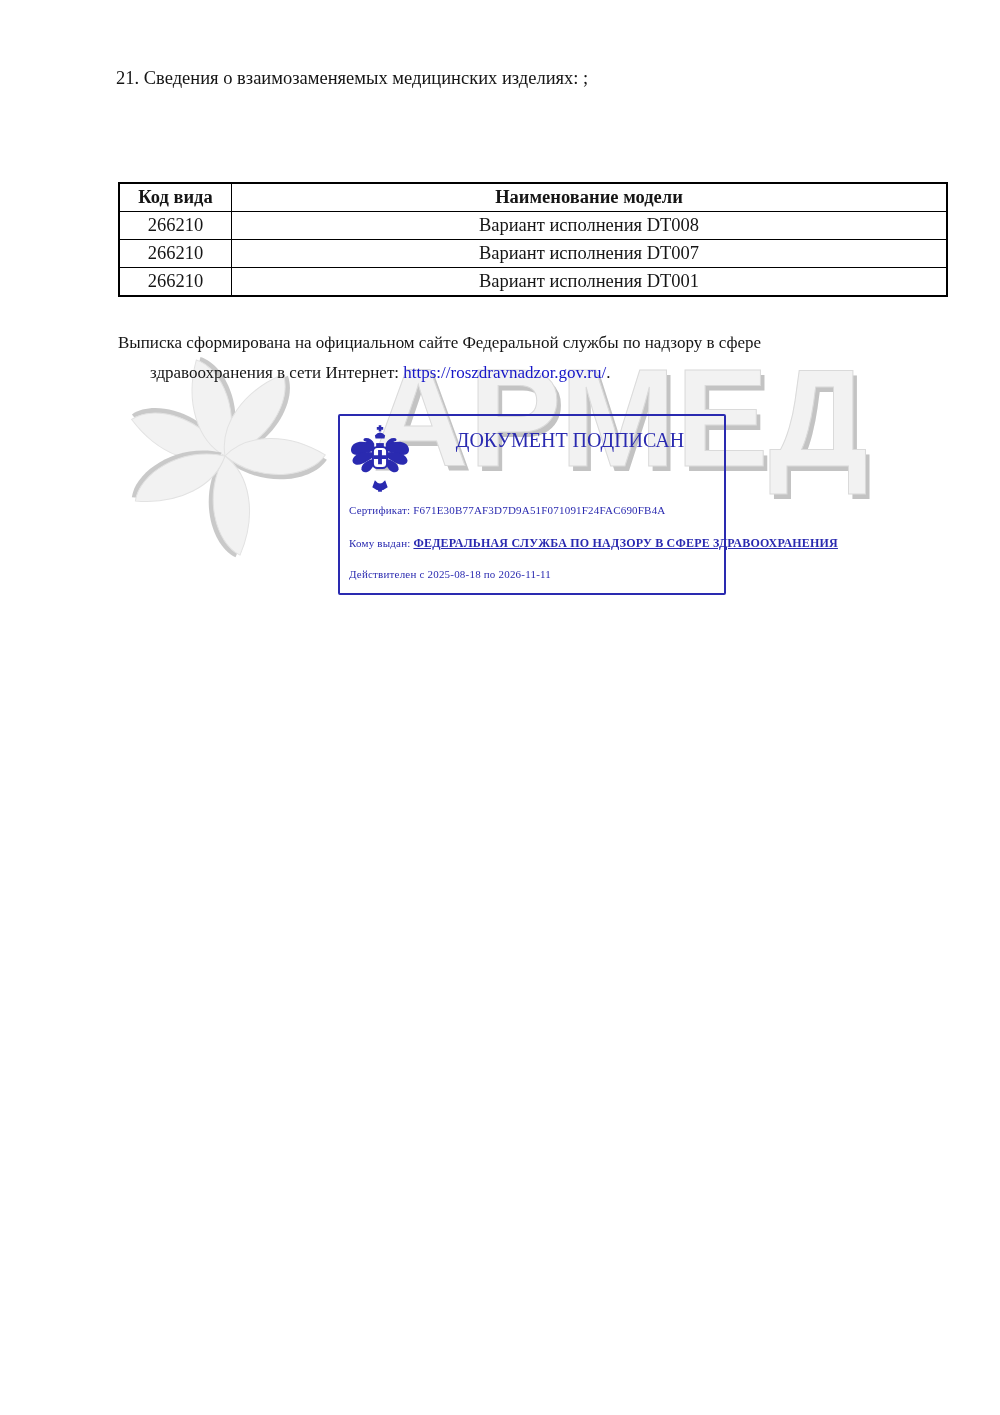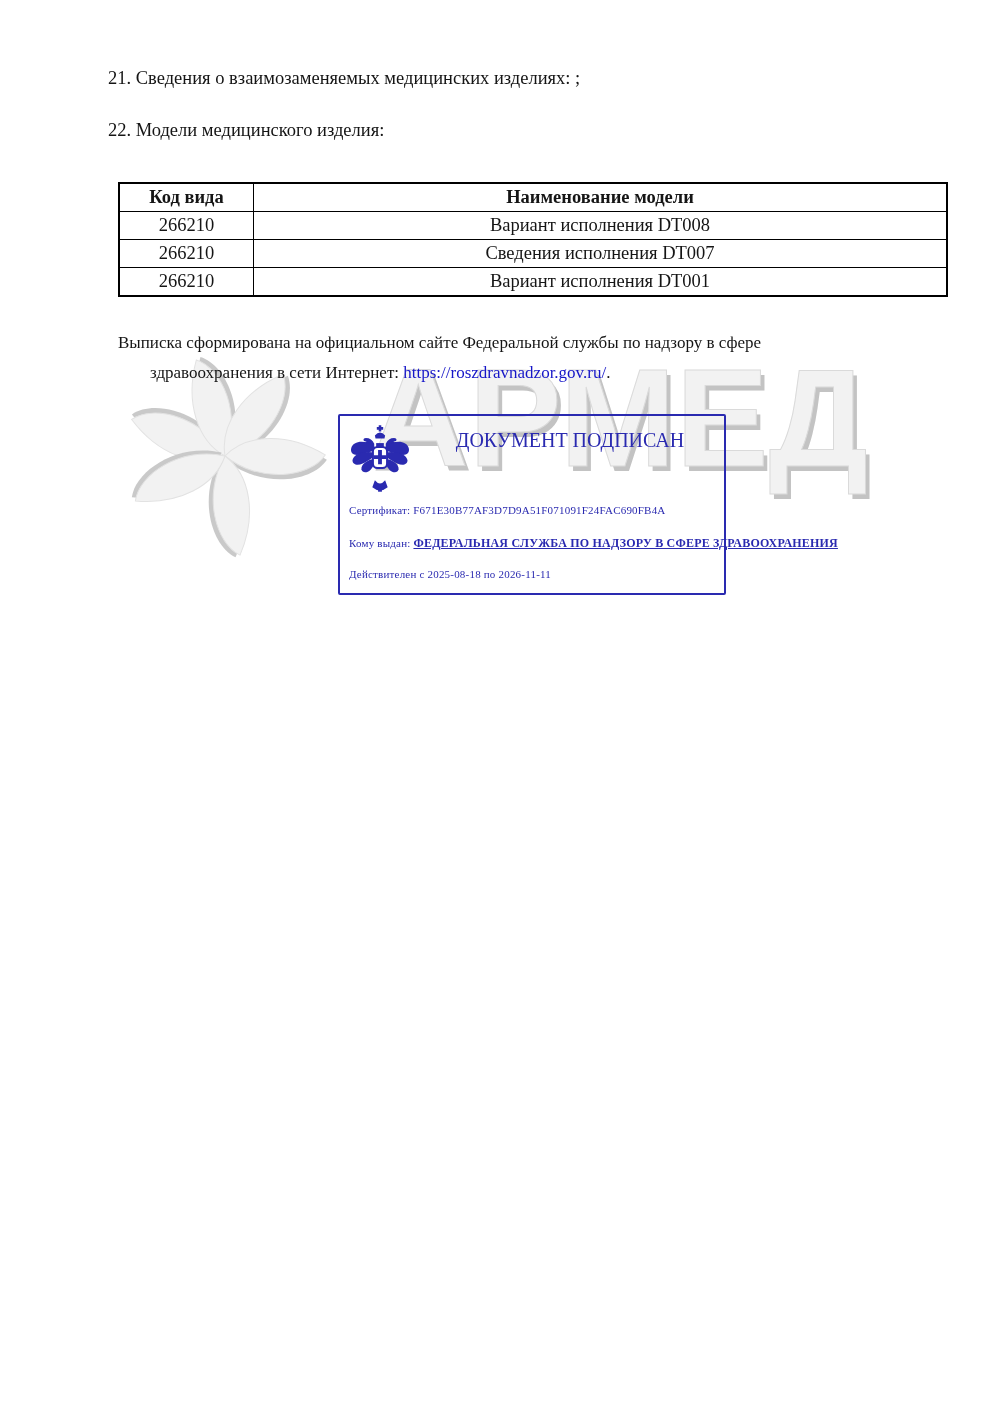--- a/index.html
+++ b/index.html
@@ -1,30 +1,30 @@
 <!DOCTYPE html>
 <html><head>
 <meta charset="utf-8">
 <style>
   html,body{margin:0;padding:0;background:#ffffff;}
   .page{
     position:relative;width:1000px;height:1415px;background:#ffffff;
     font-family:"Liberation Serif",serif;color:#151515;overflow:hidden;
   }
   
-  .docline{position:absolute;left:108px;font-size:18.5px;white-space:nowrap;z-index:2;}
+  .docline{position:absolute;left:116px;font-size:18.5px;white-space:nowrap;z-index:2;}
   #p21{top:68px;}
   #p22{top:120px;}
   
   .models-table{
     position:absolute;left:118px;top:182px;width:830px;z-index:2;
     border-collapse:collapse;font-size:18.5px;background:transparent;
   }
   .models-table th,.models-table td{
-    border:1px solid #000;height:27px;padding:0 16px;vertical-align:middle;
+    border:1px solid #000;height:27px;padding:0 5px;vertical-align:middle;
   }
   .models-table{border:2px solid #000;}
   .models-table th{font-weight:bold;text-align:center;}
   .models-table td{text-align:center;}
   .col-code{width:101px;}
   
   .footer-note{
     position:absolute;left:118px;top:328px;width:840px;z-index:2;
     font-size:17px;line-height:30px;
   }
@@ -86,37 +86,36 @@
         <path d="M0,0 C14,-28 52,-42 95,-32 C88,-6 42,16 0,0 Z" fill="#f2f2f2" stroke="#e2e2e2" stroke-width="1"></path>
       </g>
     </g>
 
     <text x="372" y="133" font-family="Liberation Sans, DejaVu Sans, sans-serif" font-size="140" font-weight="bold" textLength="500" lengthAdjust="spacingAndGlyphs" fill="#c3c3c3">АРМЕД</text>
     <text x="368" y="128" font-family="Liberation Sans, DejaVu Sans, sans-serif" font-size="140" font-weight="bold" textLength="500" lengthAdjust="spacingAndGlyphs" fill="#f2f2f2" stroke="#dadada" stroke-width="1">АРМЕД</text>
   </svg>
 
   <div id="p21" class="docline">21. Сведения о взаимозаменяемых медицинских изделиях: ;</div>
 
-  <div id="p22" class="docline">22. Модели медицинского изделия:</div>
 
   <table class="models-table">
     <thead>
       <tr>
         <th class="col-code">Код вида</th>
         <th>Наименование модели</th>
       </tr>
     </thead>
     <tbody>
       <tr>
         <td>266210</td>
         <td>Вариант исполнения DT008</td>
       </tr>
       <tr>
         <td>266210</td>
-        <td>Сведения исполнения DT007</td>
+        <td>Вариант исполнения DT007</td>
       </tr>
       <tr>
         <td>266210</td>
         <td>Вариант исполнения DT001</td>
       </tr>
     </tbody>
   </table>
 
   <div class="footer-note">
     <span class="nowrap">Выписка сформирована на официальном сайте Федеральной службы по надзору в сфере</span>

